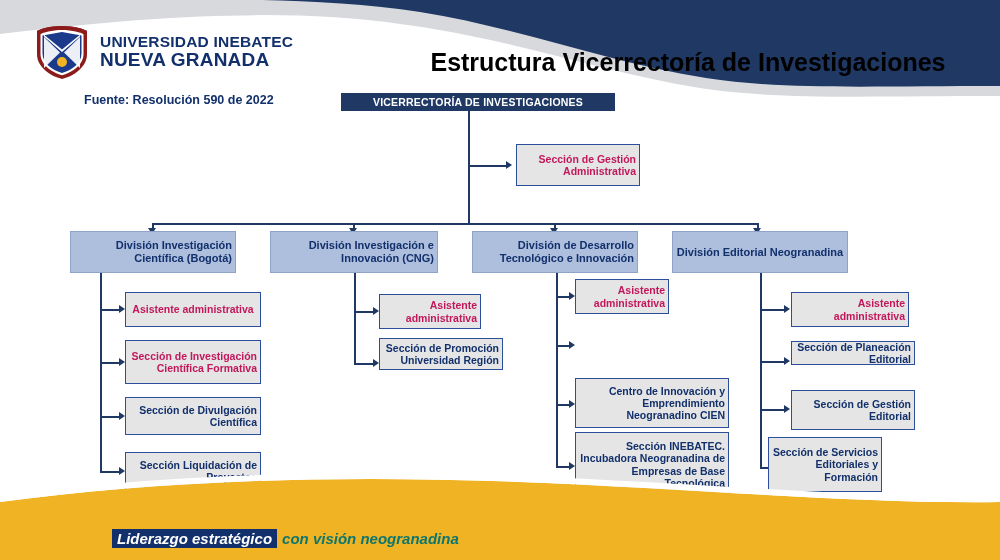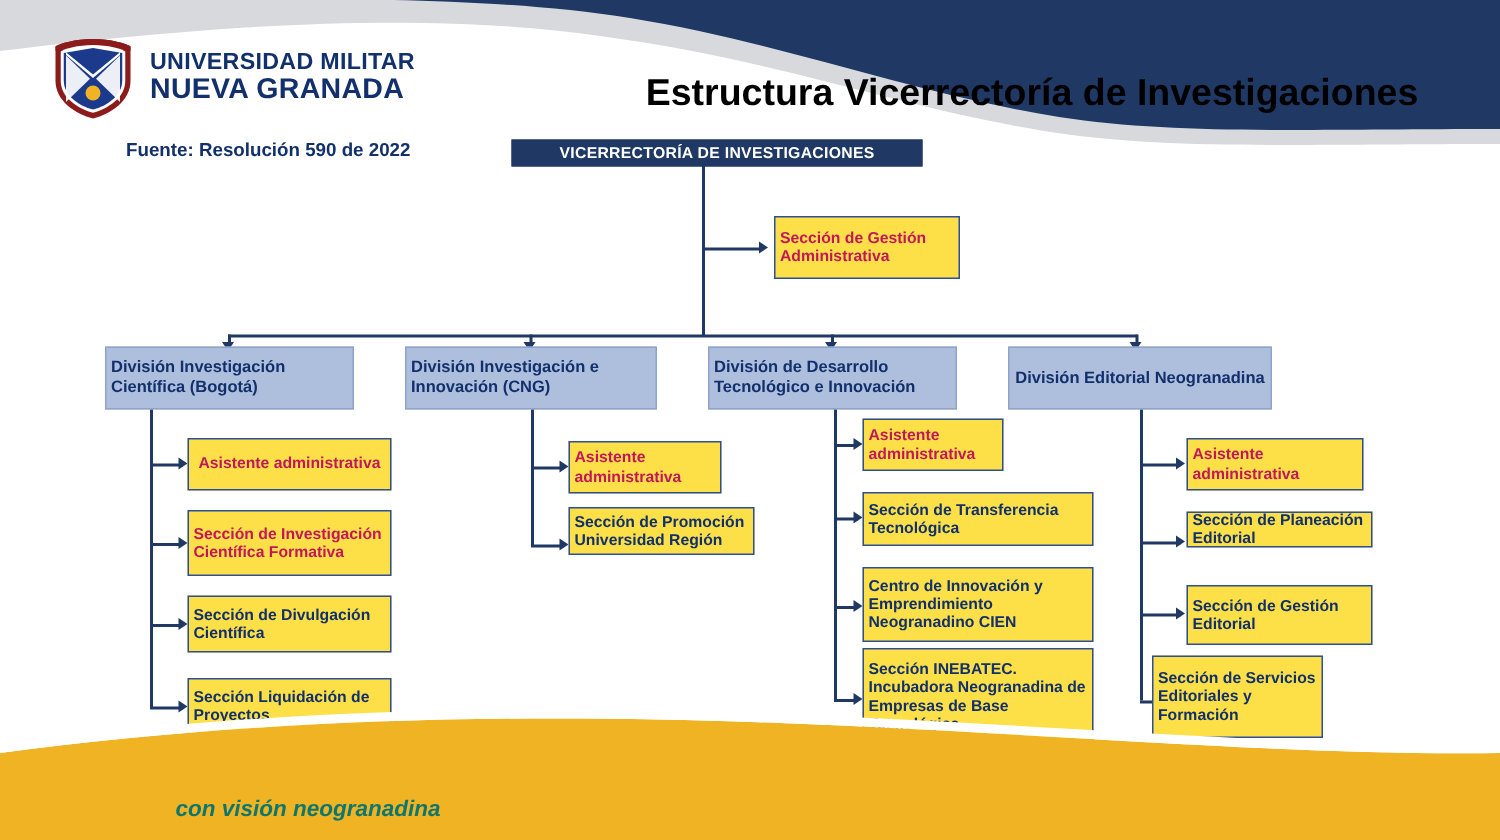--- a/index.html
+++ b/index.html
@@ -90,42 +90,42 @@
     color: #12306b;
   }
 
   
   .node {
     position: absolute;
     box-sizing: border-box;
     display: flex;
     align-items: center;
     justify-content: center;
-    text-align: left;
+    text-align: right;
     line-height: 1.15;
   }
   .node span { display: block; padding: 0 3px; }
 
   .node-root {
     background: #1f3864;
     border: 1px solid #1f3864;
     color: #ffffff;
     font-size: 10.5px;
     font-weight: bold;
     letter-spacing: .2px;
   }
   .node-div {
     background: #aebedd;
     border: 1px solid #8fa3c8;
     color: #12306b;
     font-size: 11px;
     font-weight: bold;
   }
   .node-white {
-    background: #fde047;
+    background: #e5e5e5;
     border: 1px solid #2b4f9a;
     color: #c2185b;
     font-size: 10.5px;
     font-weight: bold;
   }
   .node-white.dark {
     color: #12306b;
   }
 
   
@@ -203,21 +203,21 @@
         <path d="M28,6 C38,6 47,8.5 49.5,10.3 L49.5,30 C49.5,41 38,48.6 28,51.2 C18,48.6 6.5,41 6.5,30 L6.5,10.3 C9,8.5 18,6 28,6 Z" fill="#ffffff"></path>
         <path d="M28,8 L47.5,11.4 L47.5,29.6 C47.5,39.6 37.4,46.6 28,49 C18.6,46.6 8.5,39.6 8.5,29.6 L8.5,11.4 Z" fill="#1b3a8c"></path>
         <path d="M10,12.6 L28,28 L46,12.6 L46,10.8 L28,25.6 L10,10.8 Z" fill="#ffffff"></path>
         <path d="M10,13 L26,28.5 L10,44 Z" fill="#ffffff" opacity="0.92"></path>
         <path d="M46,13 L30,28.5 L46,44 Z" fill="#ffffff" opacity="0.92"></path>
         <circle cx="28" cy="38" r="5" fill="#f0b323"></circle>
         <path d="M28,2 C40,2 50,5 53,7 L53,10 C50,8 40,5 28,5 C16,5 6,8 3,10 L3,7 C6,5 16,2 28,2 Z" fill="#8c1b1b"></path>
       </svg>
     </div>
     <div class="logo-text">
-      <div class="l1">UNIVERSIDAD MILITAR</div>
+      <div class="l1">UNIVERSIDAD INEBATEC</div>
       <div class="l2">NUEVA GRANADA</div>
     </div>
   </div>
 
   <div class="main-title">Estructura Vicerrectoría de Investigaciones</div>
   <div class="source-note">Fuente: Resolución 590 de 2022</div>
 
   <div class="ln ln-v" style="left:468px; top:106px; height:118px;"></div>
   <div class="ln ln-h" style="left:468px; top:165px; width:41px;"></div>
   <div class="arrow arrow-right" style="left:506px; top:161px;"></div>
@@ -305,23 +305,20 @@
   <div class="node node-white" style="left:379px; top:294px; width:102px; height:35px;">
     <span>Asistente administrativa</span>
   </div>
   <div class="node node-white dark" style="left:379px; top:338px; width:124px; height:32px;">
     <span>Sección de Promoción Universidad Región</span>
   </div>
 
   <div class="node node-white" style="left:575px; top:279px; width:94px; height:35px;">
     <span>Asistente administrativa</span>
   </div>
-  <div class="node node-white dark" style="left:575px; top:328px; width:154px; height:36px;">
-    <span>Sección de Transferencia Tecnológica</span>
-  </div>
   <div class="node node-white dark" style="left:575px; top:378px; width:154px; height:50px;">
     <span>Centro de Innovación y Emprendimiento Neogranadino CIEN</span>
   </div>
   <div class="node node-white dark" style="left:575px; top:432px; width:154px; height:65px;">
     <span>Sección INEBATEC. Incubadora Neogranadina de Empresas de Base Tecnológica</span>
   </div>
 
   <div class="node node-white" style="left:791px; top:292px; width:118px; height:35px;">
     <span>Asistente administrativa</span>
   </div>
@@ -340,16 +337,17 @@
   <div class="footer-wave">
     <svg width="1000" height="92" viewBox="0 0 1000 92">
       <path d="M0,34 C150,14 320,6 520,14 C700,21 860,36 1000,34 L1000,92 L0,92 Z" fill="#f0b323"></path>
       <path d="M0,28 C150,8 320,0 520,8 C700,15 860,30 1000,28 L1000,34 C860,36 700,21 520,14 C320,6 150,14 0,34 Z" fill="#ffffff"></path>
       <path d="M0,52 C160,36 330,30 520,36 C700,42 860,54 1000,52 L1000,92 L0,92 Z" fill="#f0b323"></path>
       <path d="M690,92 C760,66 880,50 1000,46 L1000,92 Z" fill="#12306b" opacity="0.0"></path>
     </svg>
   </div>
 
   <div class="slogan">
+    <span class="hl">Liderazgo estratégico</span>
     <span class="rest">con visión neogranadina</span>
   </div>
 
 </div>
 
 </body></html>

